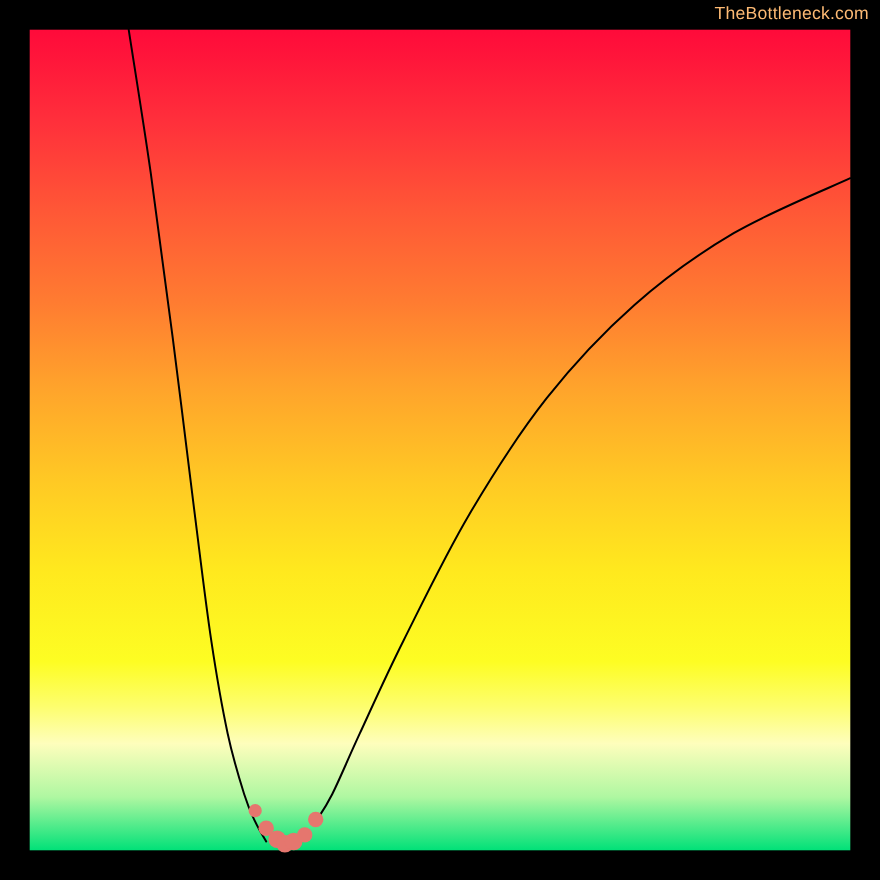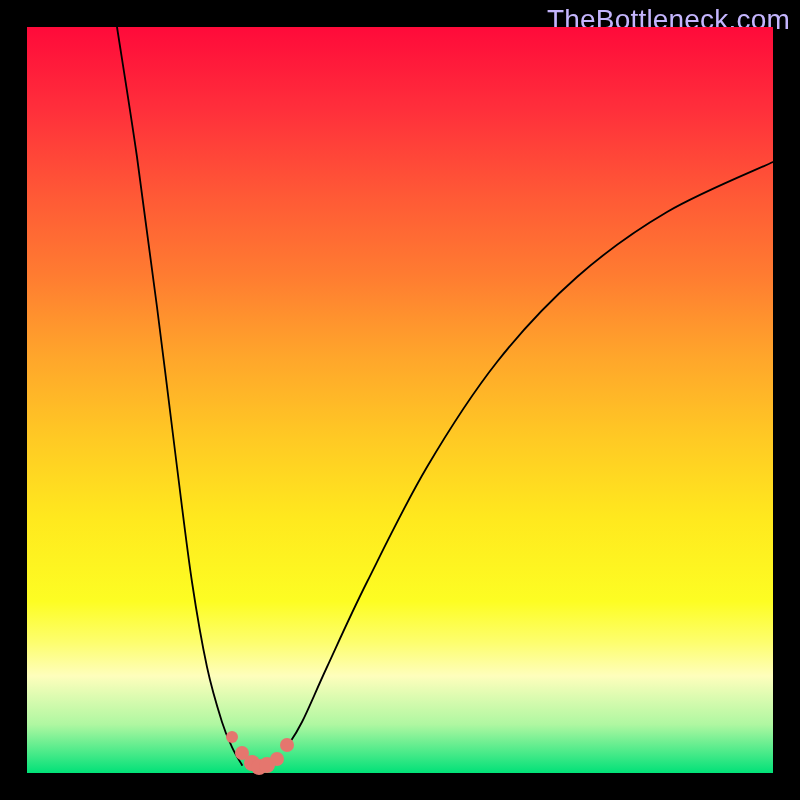--- a/index.html
+++ b/index.html
@@ -29,22 +29,22 @@
       #fdfe6e 82.5%,
       #fefebc 87%,
       #aff7a1 93.5%,
       #01e178 100%
     );
   }
   .watermark {
     position: absolute;
     top: 4px;
     right: 10px;
-    color: #c4b5fd;
-    font-size: 28px;
+    color: #fdba74;
+    font-size: 16px;
     font-weight: 500;
     letter-spacing: 0.2px;
     user-select: none;
   }
   svg.curve {
     position: absolute;
     left: 0;
     top: 0;
     width: 746px;
     height: 746px;

